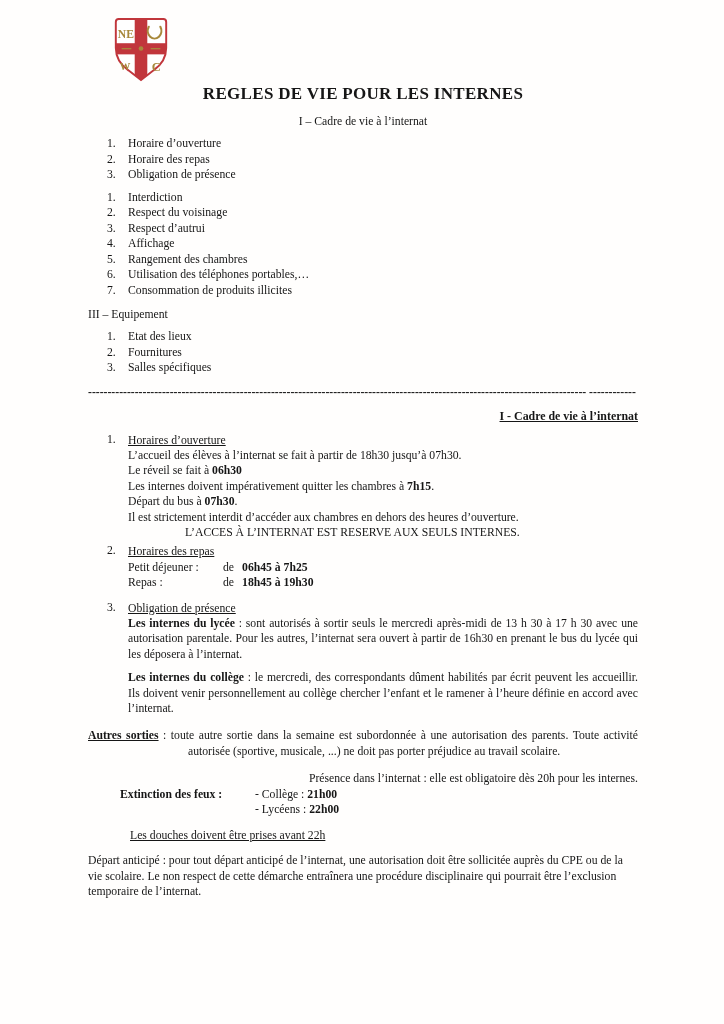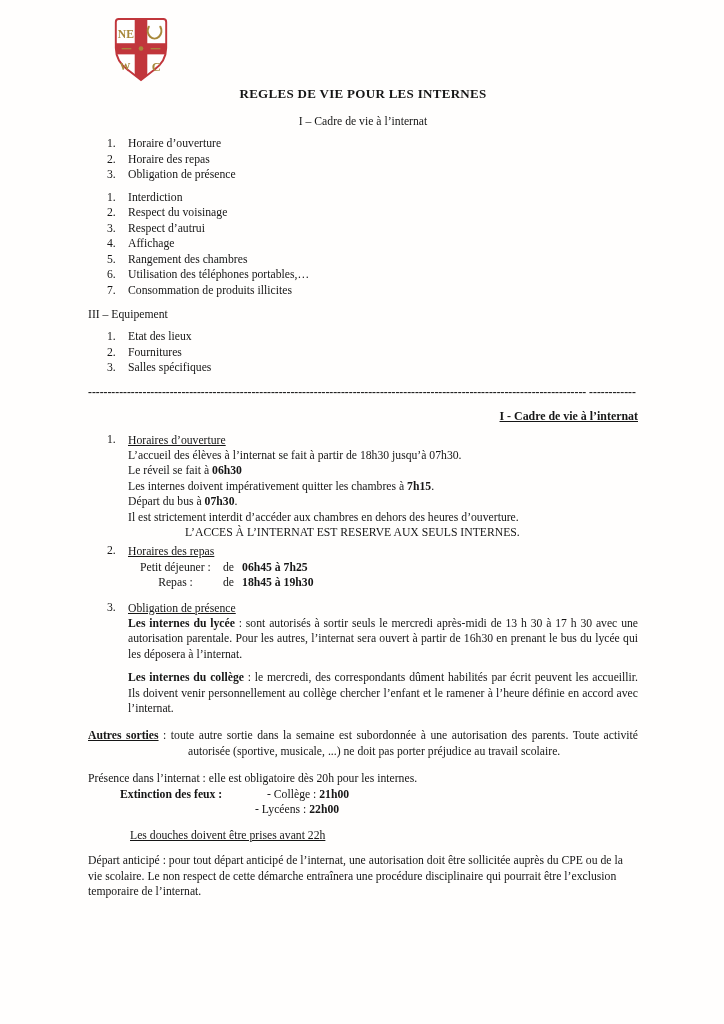--- a/index.html
+++ b/index.html
@@ -5,21 +5,21 @@
   * { margin:0; padding:0; box-sizing:border-box; }
   html,body { background:#ffffff; }
   .page {
     width:724px; height:1024px; position:relative; overflow:hidden;
     background:#fffefd; color:#161616;
     font-family:"Liberation Serif", serif;
     font-size:11.7px;
   }
   .logo { position:absolute; left:110px; top:16px; width:62px; height:68px; }
   .content { padding:0 86px 0 88px; }
-  .title { text-align:center; font-size:13px; font-weight:bold; margin-top:86px; letter-spacing:.3px; line-height:15px; }
+  .title { text-align:center; font-size:17px; font-weight:bold; margin-top:86px; letter-spacing:.3px; line-height:15px; }
   .b { font-weight:bold; }
   .u { text-decoration:underline; }
   .bu { font-weight:bold; text-decoration:underline;text-align:right; }
 
   .osec-label { margin-top:9px; line-height:15px; }
   .osec-label.first { margin-top:13px;text-align:center; }
   .olist { margin:7px 0 0 19px; }
   .oitem { display:flex; line-height:15.5px; }
   .onum { width:21px; flex-shrink:0; }
 
@@ -27,30 +27,30 @@
 
   .body-heading { margin-top:9px; font-size:11.9px; line-height:15px; }
 
   .bitem { display:flex; margin-top:9px; }
   .bitem.m2 { margin-top:4px; }
   .bitem.m3 { margin-top:10px; }
   .bnum { width:21px; margin-left:19px; flex-shrink:0; }
   .bcontent { flex:1; line-height:15.4px; }
   .notice { margin-left:57px; }
 
-  .meal-row { display:flex;text-align:center; }
+  .meal-row { display:flex; }
   .meal-label { width:95px; flex-shrink:0; }
   .meal-pre { margin-right:8px; }
 
   .just { text-align:justify; }
   .p2 { margin-top:8px; }
 
   .autres { margin-top:12px; line-height:15.4px; padding-left:100px; text-indent:-100px; text-align:justify; }
-  .presence { margin-top:12px; line-height:15.4px; }
-  .ext-row1 { display:flex; margin-left:32px; line-height:15.6px;gap:12px; }
+  .presence { margin-top:12px; line-height:15.4px;text-align:right; }
+  .ext-row1 { display:flex; margin-left:32px; line-height:15.6px; }
   .ext-label { width:135px; flex-shrink:0; font-weight:bold; }
   .ext-row2 { margin-left:167px; line-height:15.6px; }
   .douches { margin-top:10px; margin-left:42px; line-height:15.4px; }
   .depart { margin-top:10px; line-height:15.4px; }
 </style>
 </head>
 <body>
 
 <div class="page">
 

